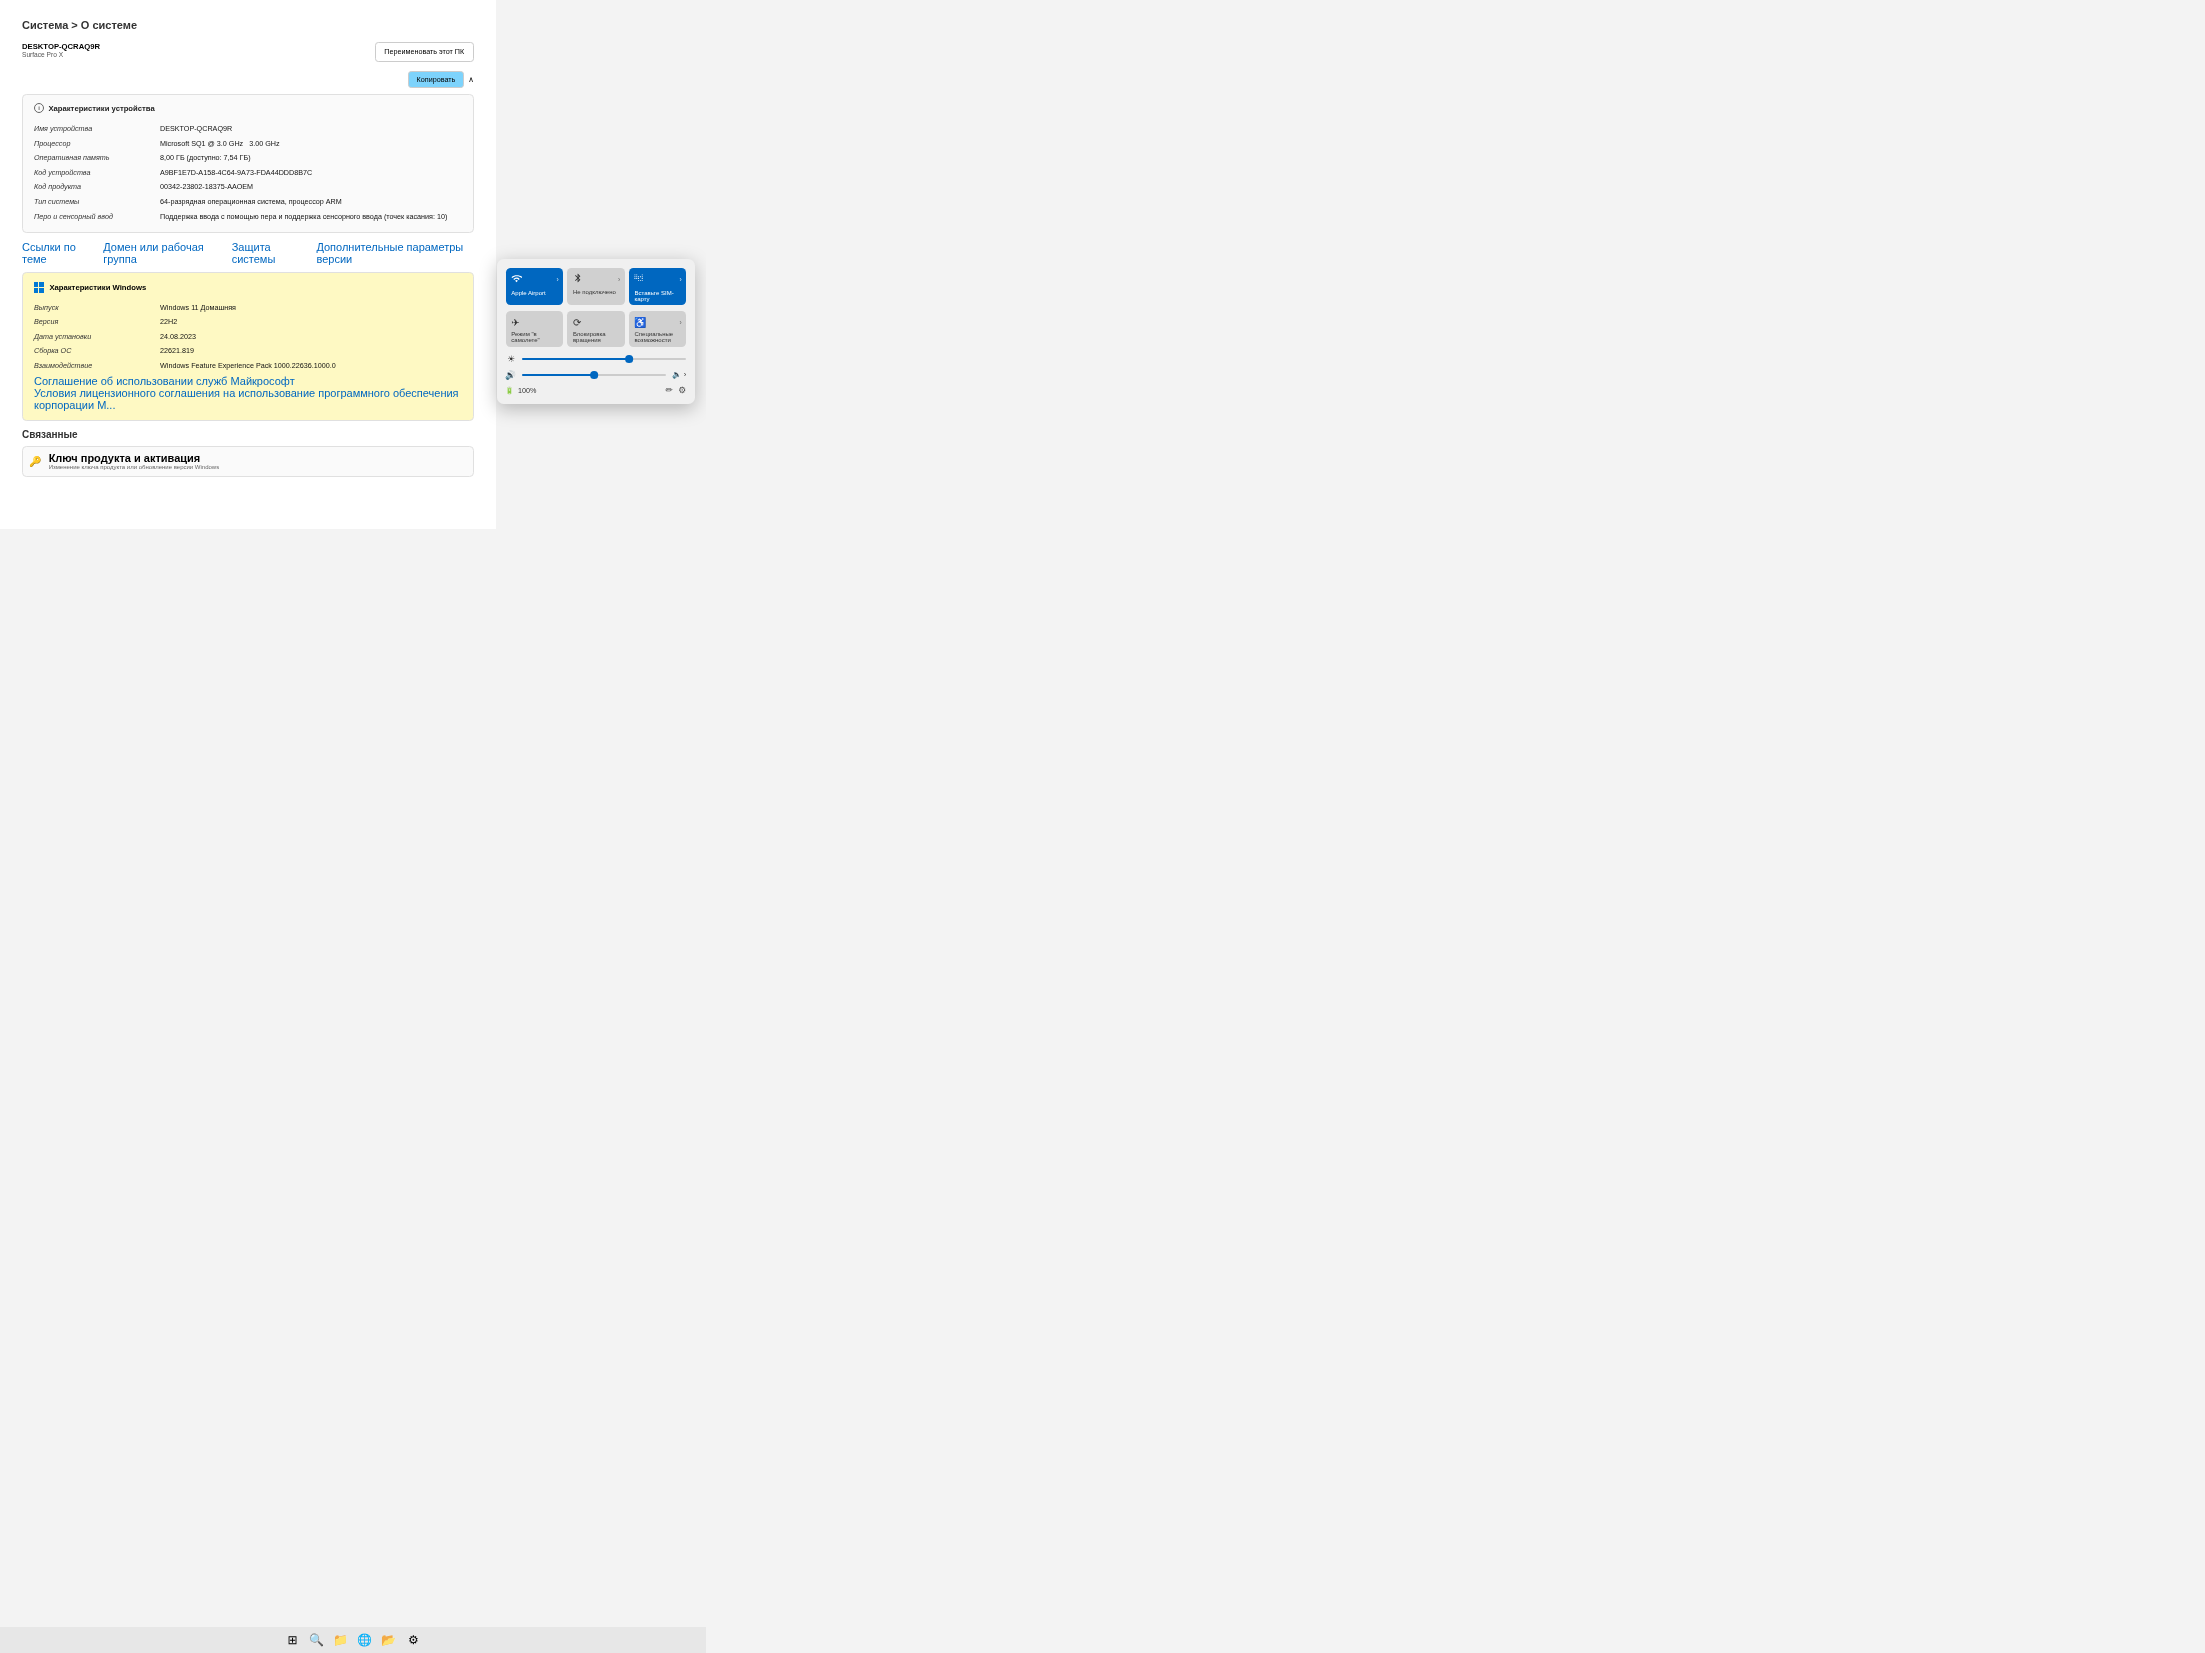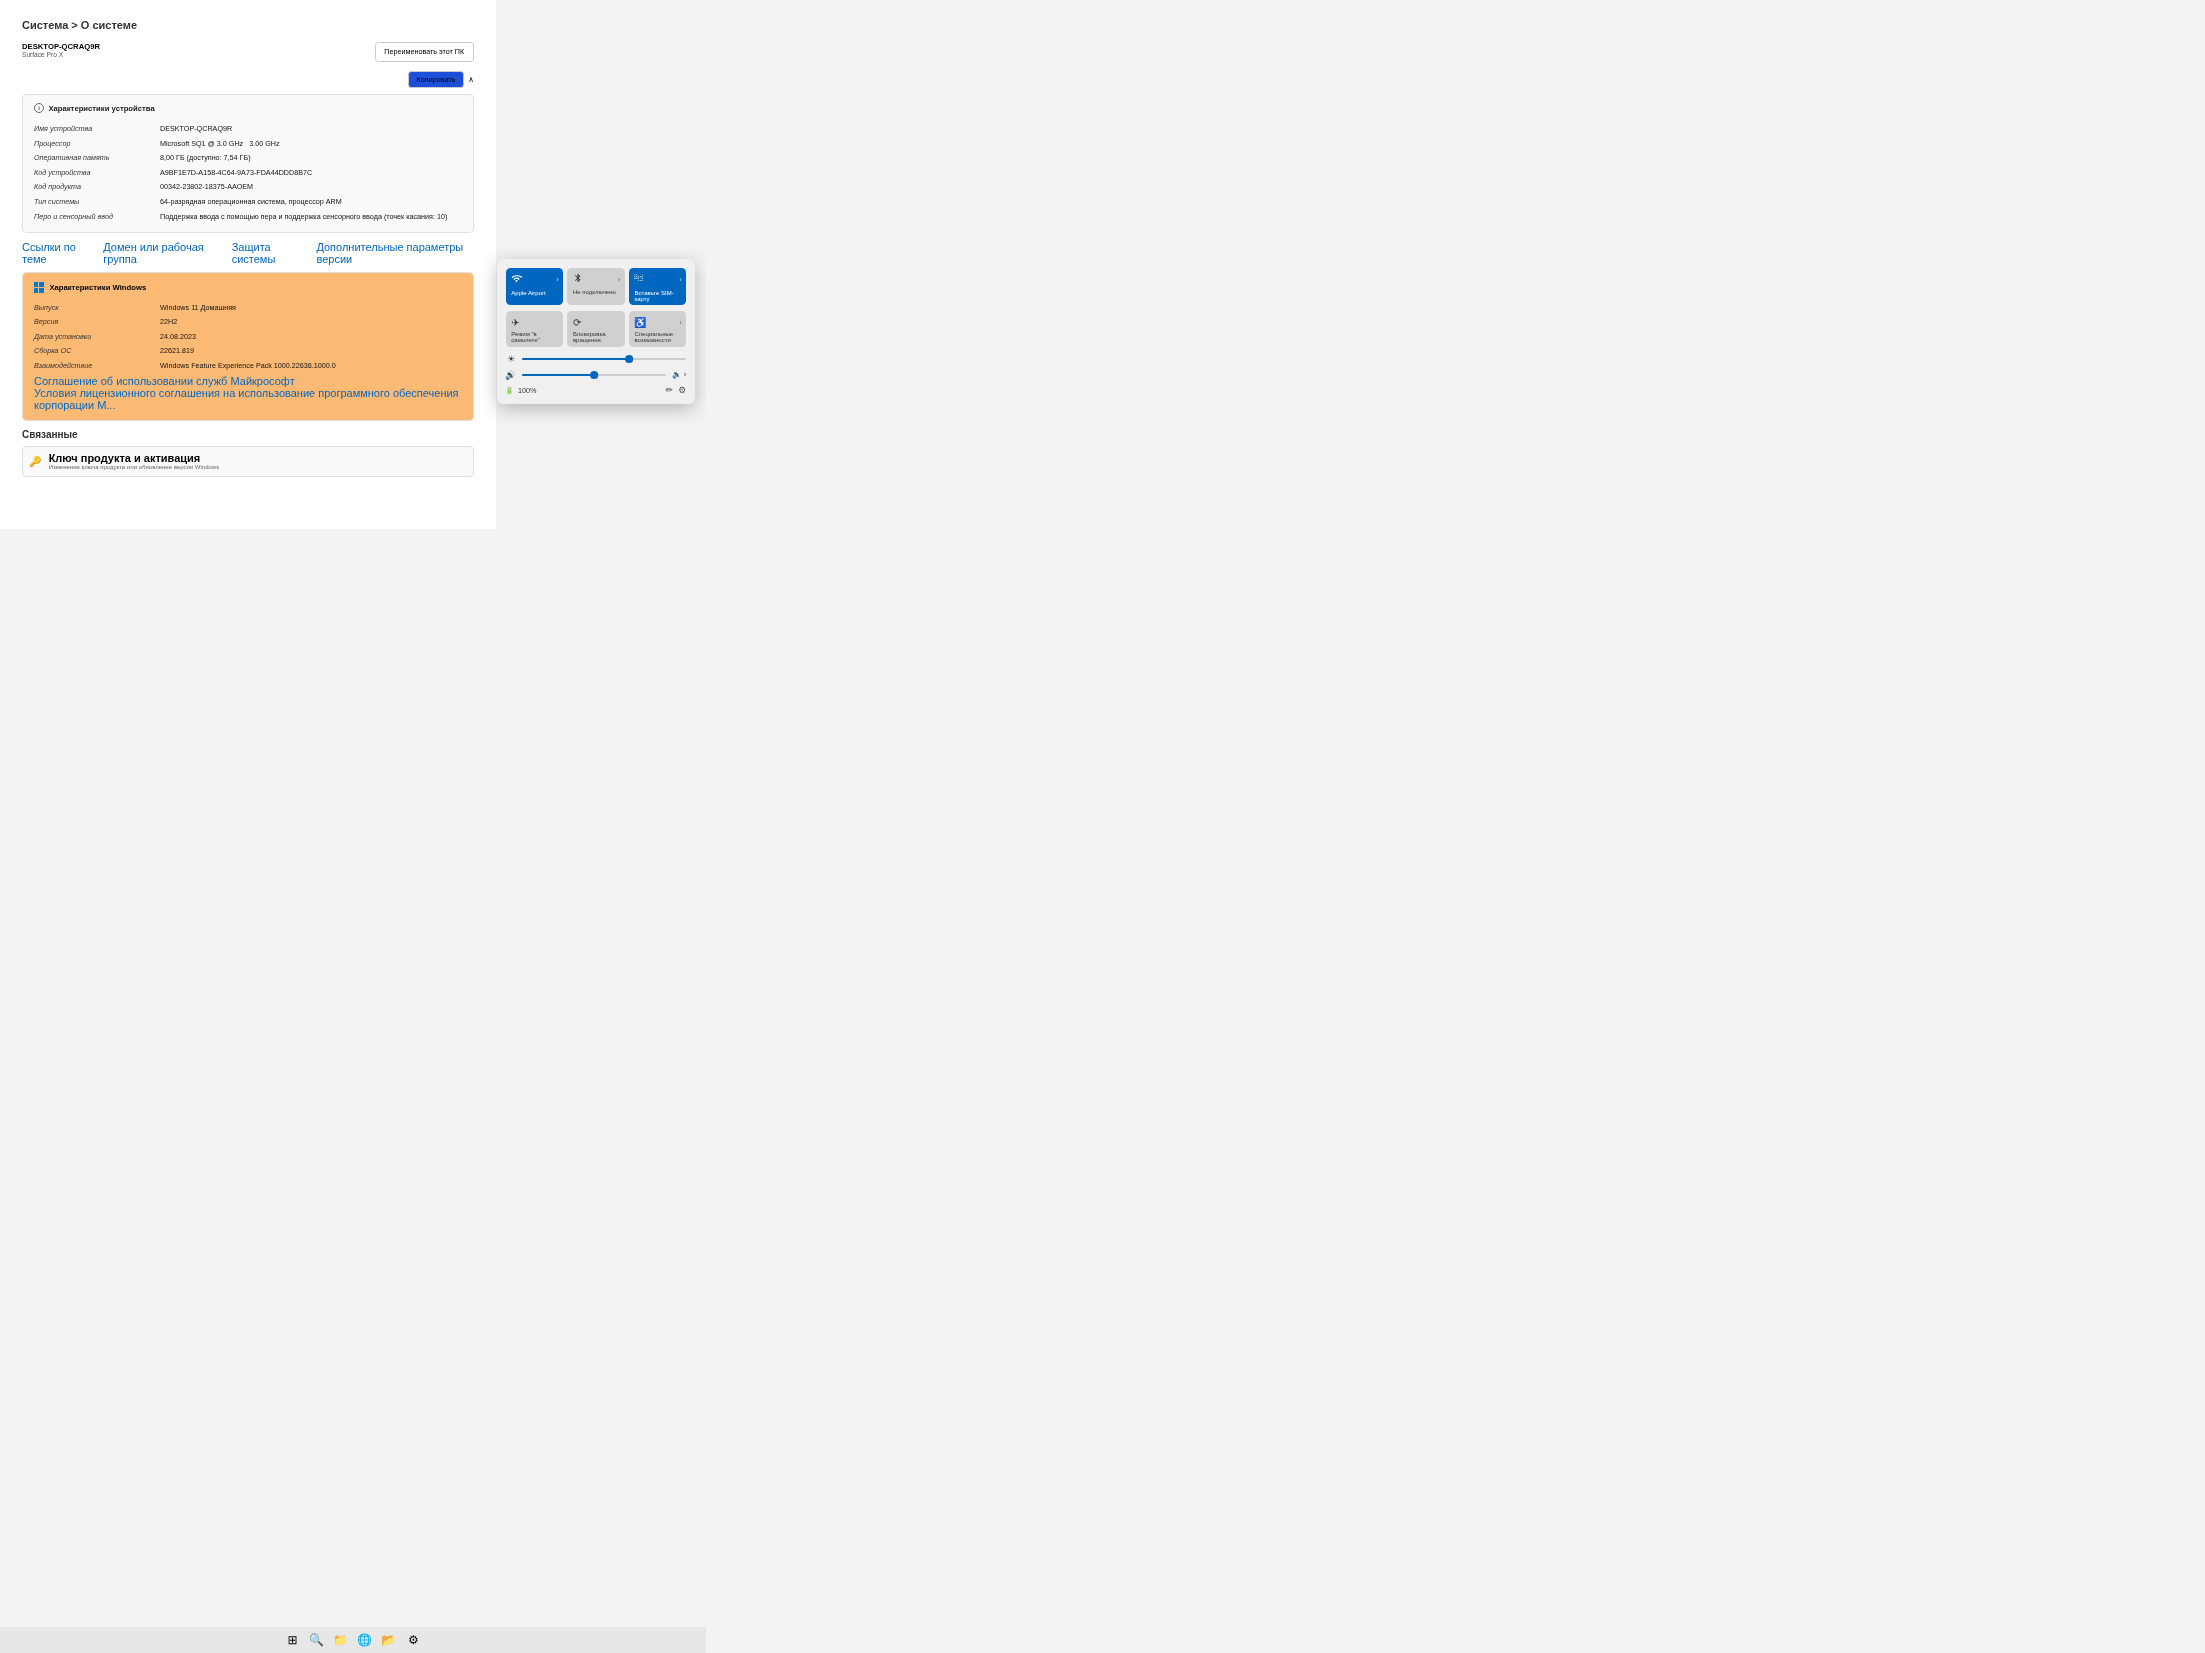--- a/index.html
+++ b/index.html
@@ -58,21 +58,21 @@
 
     .copy-section {
       display: flex;
       justify-content: flex-end;
       align-items: center;
       margin-bottom: 5.5px;
       gap: 4.4px;
     }
 
     .copy-btn {
-      background: #1d4ed8;
+      background: #7dd3fc;
       border: 0.6px solid #ccc;
       border-radius: 3.3px;
       padding: 3.3px 7.7px;
       font-size: 7.2px;
       cursor: pointer;
     }
 
     .chevron-up {
       font-size: 7.7px;
       cursor: pointer;
@@ -141,21 +141,21 @@
     .link-item {
       color: #0067c0;
       cursor: pointer;
       text-decoration: none;
     }
 
     .windows-section {
       border: 0.6px solid #e0e0e0;
       border-radius: 4.4px;
       padding: 8.8px 11px;
-      background: #fdba74;
+      background: #fef9c3;
       margin-bottom: 7.7px;
     }
 
     .windows-title {
       font-size: 7.7px;
       font-weight: 600;
       display: flex;
       align-items: center;
       gap: 4.4px;
       margin-bottom: 6.6px;

